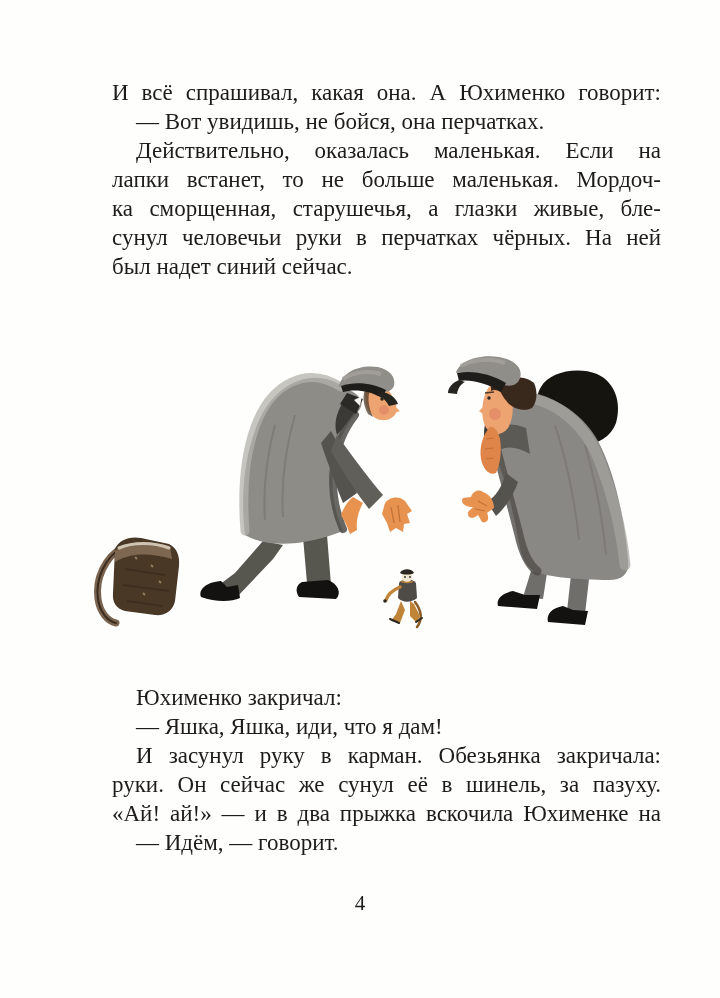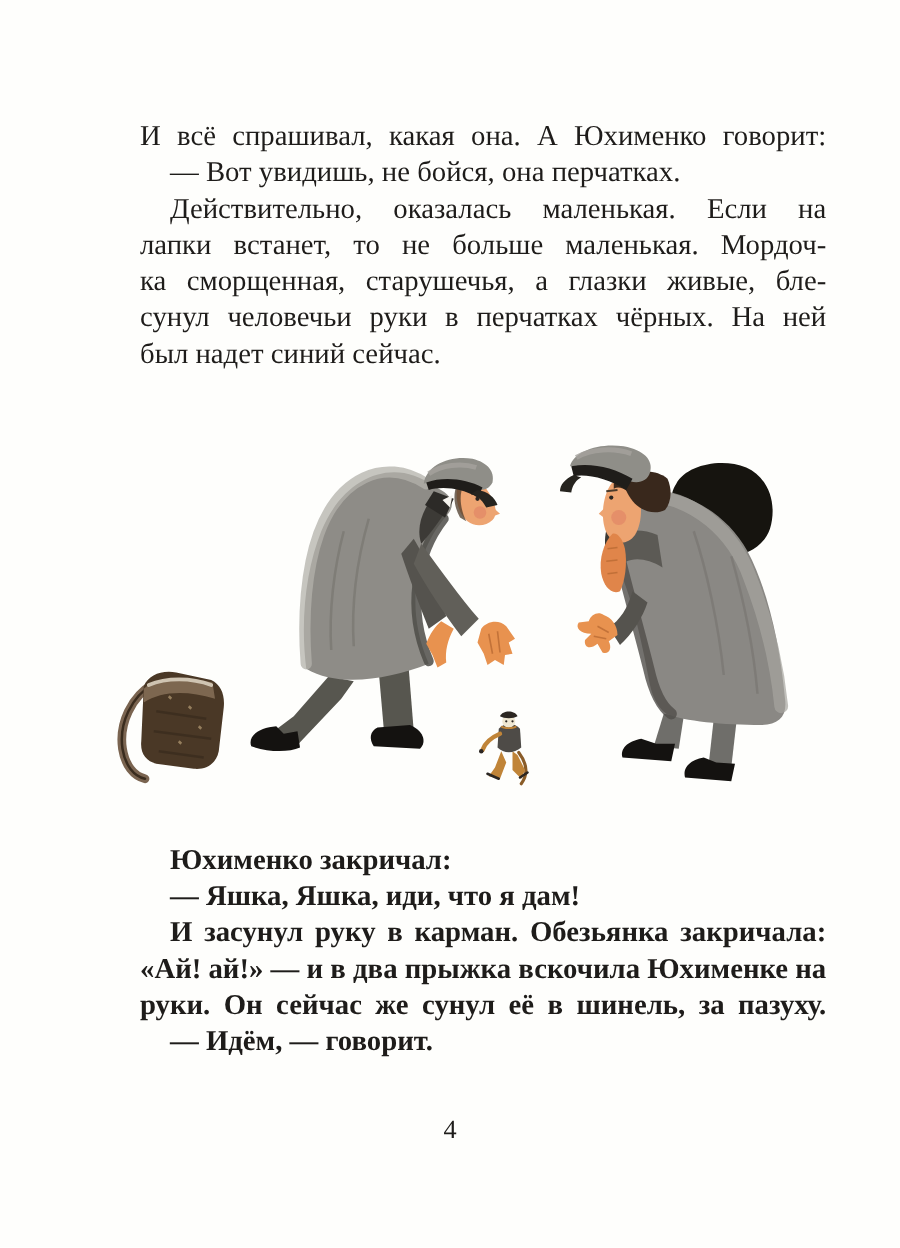--- a/index.html
+++ b/index.html
@@ -11,21 +11,20 @@
     font-family:"Liberation Serif", serif;
     color:#1e1c1a;
     overflow:hidden;
   }
   .text-block{
     position:absolute;
     left:112px;
     width:549px;
     font-size:23px;
     line-height:29px;
-    margin-top:16px;
   }
   .line{height:29px;}
   .line.j{text-align:justify;text-align-last:justify;}
   .line.ind{text-indent:24px;}
   .page-number{
     position:absolute;
     left:0;top:889px;width:720px;
     text-align:center;
     font-size:21px;line-height:29px;
   }
@@ -150,24 +149,24 @@
       <path d="M415,47 C426,40 441,41 449,48 C453,57 452,67 447,73 C439,77 429,74 423,68 C417,61 413,54 415,47 Z" fill="#39281c"></path>
       <path d="M406,52 C410,48 416,47 420,49 L417,58 C413,55 409,54 406,56 Z" fill="#39281c"></path>
 
       <path d="M371,38 C374,26 394,19 414,22 C430,25 438,33 435,43 C433,50 426,52 419,50 C403,41 384,36 371,38 Z" fill="#8f8e88"></path>
       <path d="M376,31 C388,24 406,23 420,28" stroke="#a5a39d" stroke-width="4" fill="none" opacity="0.8"></path>
       <path d="M372,38 C388,35 406,39 421,48 L416,57 C402,48 385,44 374,46 Z" fill="#1f1d1a"></path>
       <path d="M374,45 C367,48 363,53 363,58 L372,59 C373,53 376,49 380,47 Z" fill="#26241f"></path>
     </g>
   </svg>
 
-  <div class="text-block" style="top:657px;font-weight:bold;">
+  <div class="text-block" style="top:683px;">
     <div class="line ind">Юхименко закричал:</div>
     <div class="line ind">— Яшка, Яшка, иди, что я дам!</div>
     <div class="line j ind">И засунул руку в карман. Обезьянка закричала:</div>
+    <div class="line j">руки. Он сейчас же сунул её в шинель, за пазуху.</div>
     <div class="line j">«Ай! ай!» — и в два прыжка вскочила Юхименке на</div>
-    <div class="line j">руки. Он сейчас же сунул её в шинель, за пазуху.</div>
     <div class="line ind">— Идём, — говорит.</div>
   </div>
 
   <div class="page-number">4</div>
 
 </div>
 
 </body></html>

